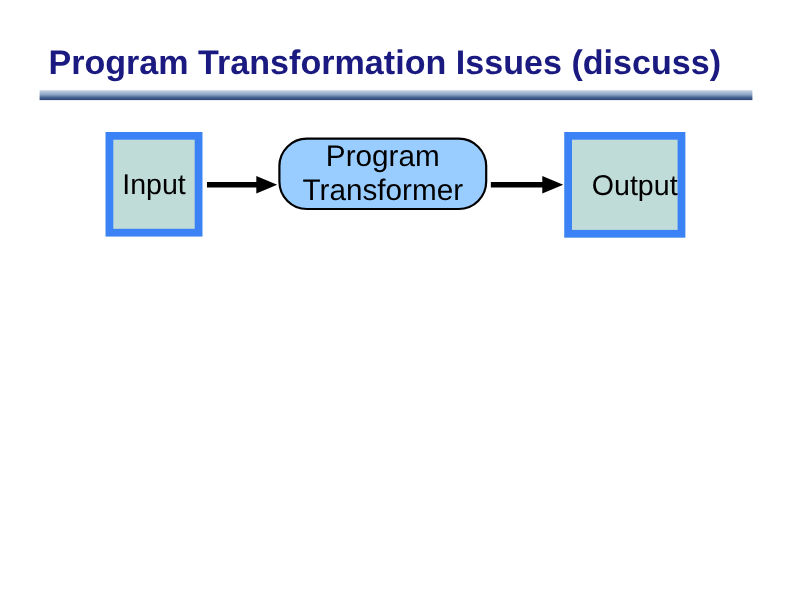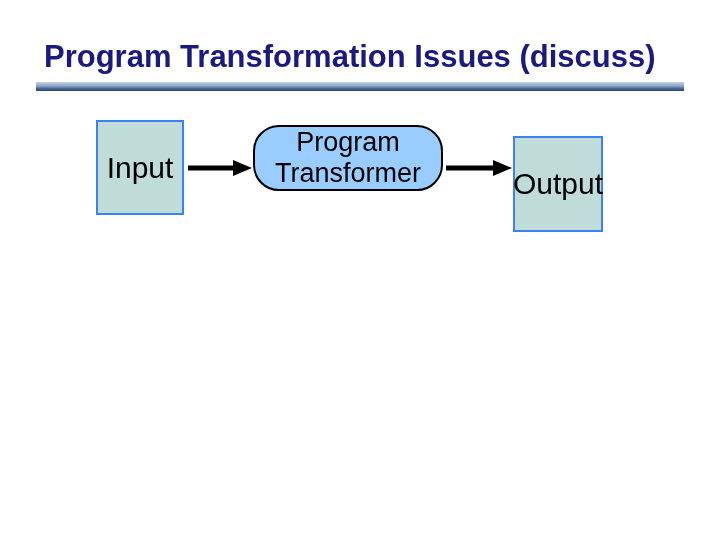--- a/index.html
+++ b/index.html
@@ -39,34 +39,35 @@
     box-sizing: border-box;
     display: flex;
     flex-direction: column;
     align-items: center;
     justify-content: center;
     color: #000000;
     text-align: center;
   }
   .io-box {
     background: #c0dcd9;
-    border: 2px solid #3b82f6;
-    font-size: 30px;
+    border: 7px solid #3b82f6;
+    font-size: 26px;
   }
   .input-box {
     left: 96px;
     top: 120px;
     width: 88px;
     height: 95px;
   }
   .output-box {
     left: 513px;
-    top: 136px;
-    width: 90px;
+    top: 120px;
+    width: 110px;
     height: 96px;
+    align-items: flex-end;
   }
   .transformer-box {
     left: 253px;
     top: 125px;
     width: 190px;
     height: 66px;
     background: #99ccff;
     border: 2px solid #000000;
     border-radius: 26px;
     font-size: 27px;

